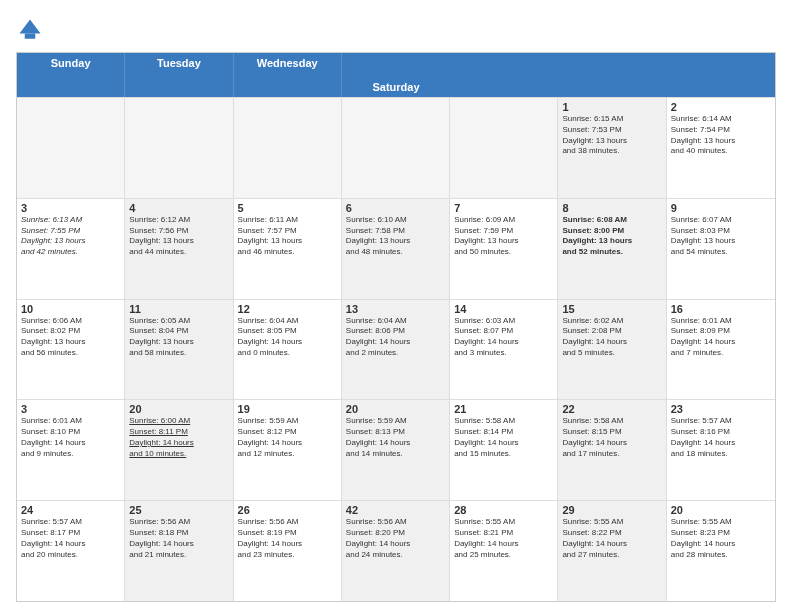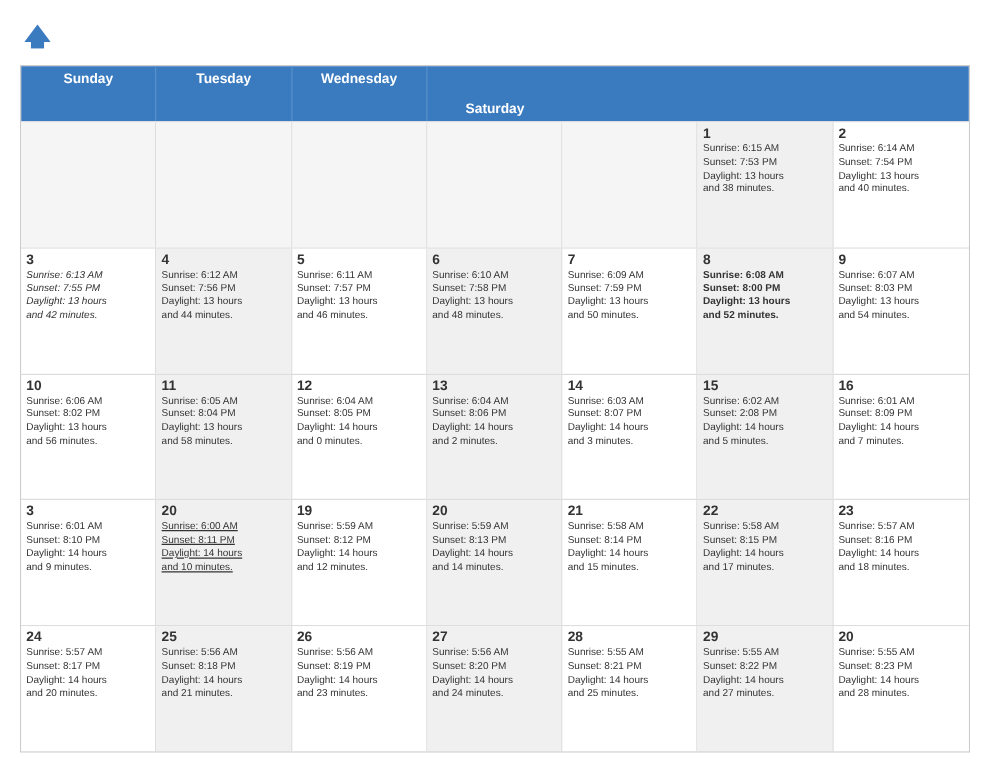--- a/index.html
+++ b/index.html
@@ -335,21 +335,21 @@
 and 21 minutes.</div>
           </div>
           <div class="cal-cell">
             <div class="day-num">26</div>
             <div class="day-info" style="white-space: pre-line;">Sunrise: 5:56 AM
 Sunset: 8:19 PM
 Daylight: 14 hours
 and 23 minutes.</div>
           </div>
           <div class="cal-cell shaded">
-            <div class="day-num">27</div>
+            <div class="day-num">42</div>
             <div class="day-info" style="white-space: pre-line;">Sunrise: 5:56 AM
 Sunset: 8:20 PM
 Daylight: 14 hours
 and 24 minutes.</div>
           </div>
           <div class="cal-cell">
             <div class="day-num">28</div>
             <div class="day-info" style="white-space: pre-line;">Sunrise: 5:55 AM
 Sunset: 8:21 PM
 Daylight: 14 hours

